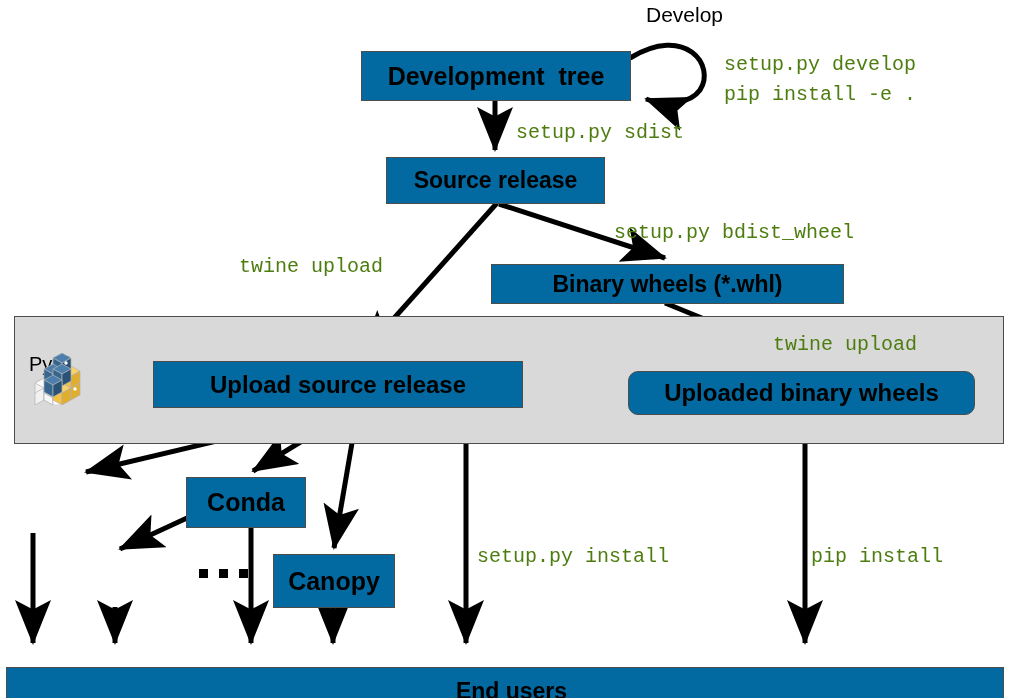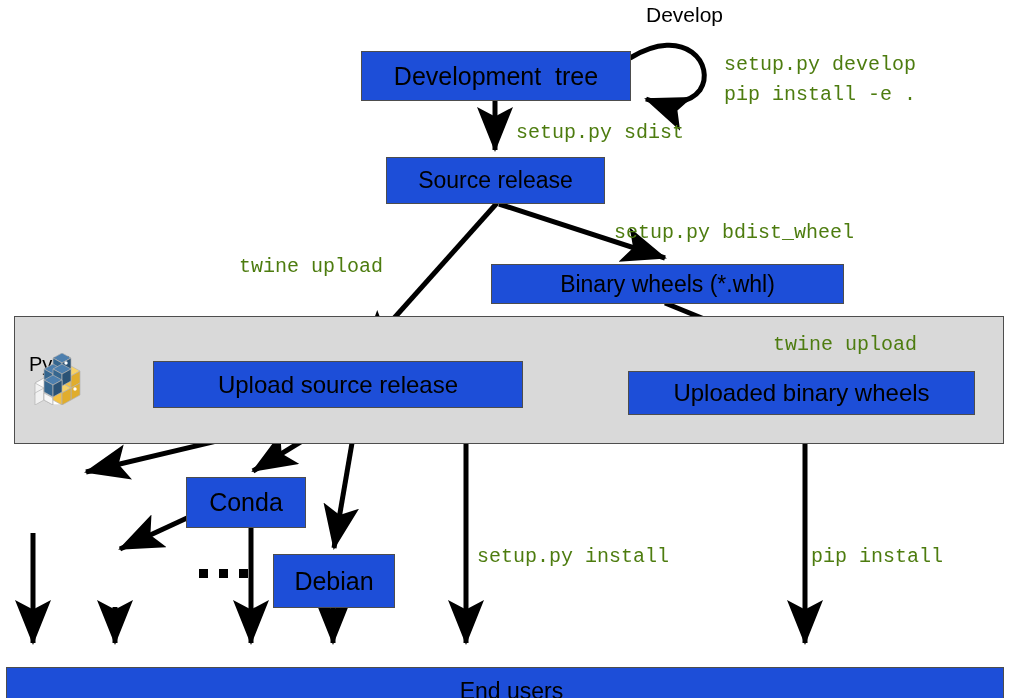--- a/index.html
+++ b/index.html
@@ -34,28 +34,28 @@
     position: absolute;
     font-family: "Liberation Sans", sans-serif;
     font-weight: normal;
     font-size: 20px;
     color: #000000;
     letter-spacing: 0px;
     margin-top: 24px;
   }
   .node {
     position: absolute;
-    background: #1d4ed8;
+    background: #0369a1;
     border: 1px solid #4d4d4d;
     box-sizing: border-box;
     display: flex;
     align-items: center;
     justify-content: center;
     font-family: "Liberation Sans", sans-serif;
-    font-weight: normal;
+    font-weight: bold;
     color: #000000;
     white-space: pre;
   }
   .node.left-align {
     justify-content: flex-start;
     padding-left: 13px;
     margin-top: 18px;
   }
   .edge-label {
     position: absolute;
@@ -177,27 +177,27 @@
   </svg>
 
   <div class="node" style="left:361px; top:51px; width:270px; height:50px; font-size:25px;">Development  tree</div>
 
   <div class="node" style="left:386px; top:157px; width:219px; height:47px; font-size:23px;">Source release</div>
 
   <div class="node" style="left:491px; top:264px; width:353px; height:40px; font-size:23px;">Binary wheels (*.whl)</div>
 
   <div class="node" style="left:153px; top:361px; width:370px; height:47px; font-size:24px;">Upload source release</div>
 
-  <div class="node" style="left:628px; top:371px; width:347px; height:44px; font-size:24px;">Uploaded binary wheels</div>
+  <div class="node" style="left:628px; top:371px; width:347px; height:44px; font-size:24px;border-radius:10px;">Uploaded binary wheels</div>
 
 
   <div class="node" style="left:186px; top:477px; width:120px; height:51px; font-size:25px;">Conda</div>
 
 
-  <div class="node" style="left:273px; top:554px; width:122px; height:54px; font-size:25px;">Debian</div>
+  <div class="node" style="left:273px; top:554px; width:122px; height:54px; font-size:25px;">Canopy</div>
 
   <div class="node left-align" style="left:6px; top:649px; width:998px; height:48px; font-size:23px; justify-content:center;">
     <span>End users</span>
   </div>
 
   <div class="ellipsis" style="left:199px; top:569px;">
     <i></i>
     <i></i>
     <i></i>
   </div>

